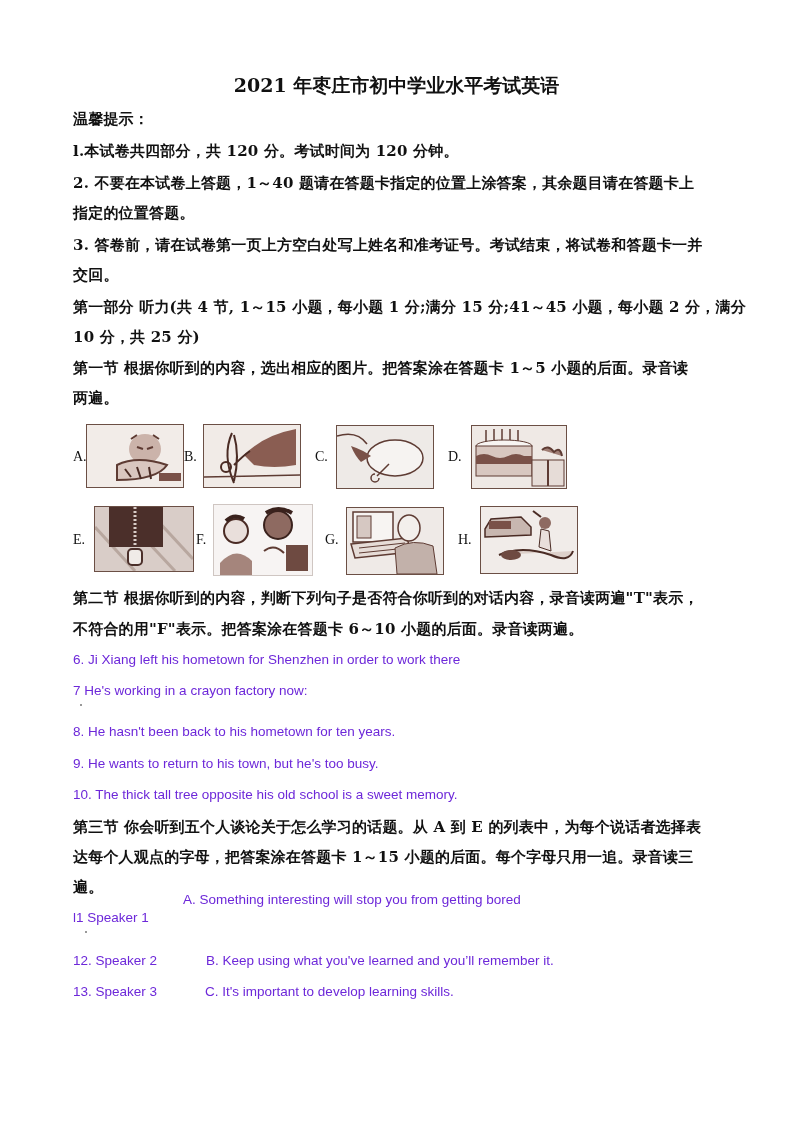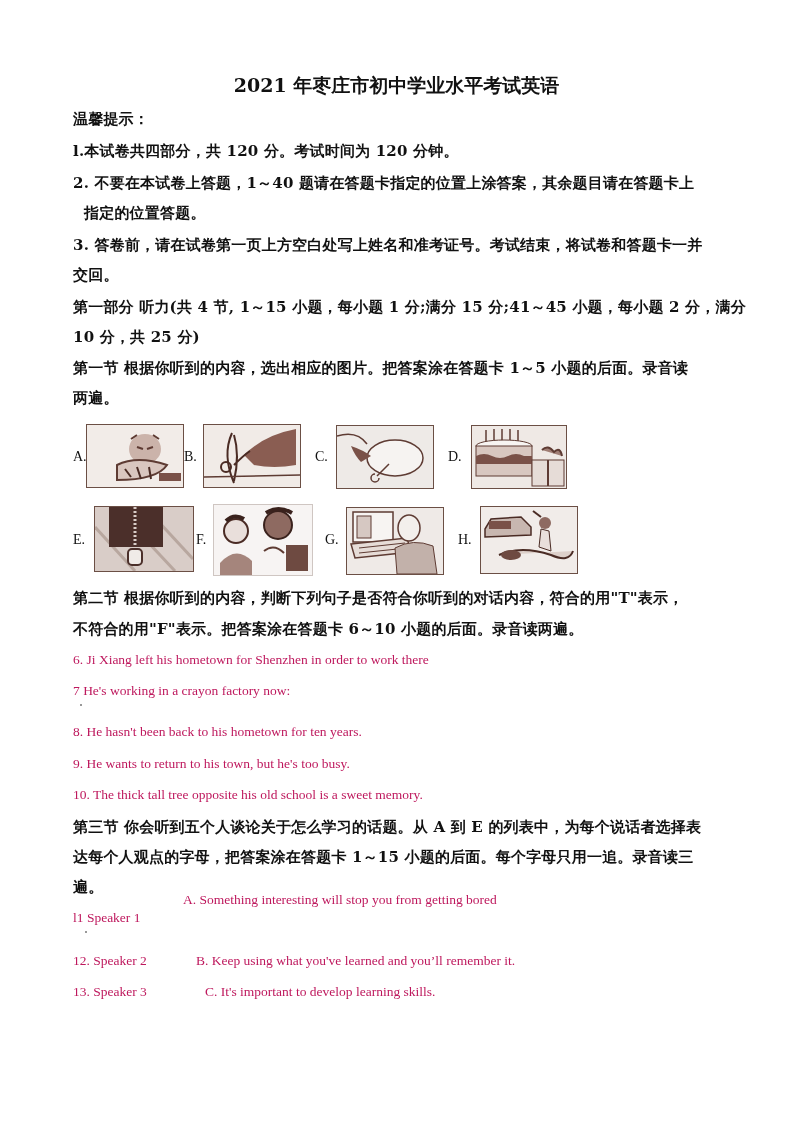--- a/index.html
+++ b/index.html
@@ -1,35 +1,35 @@
 <!DOCTYPE html>
 <html><head>
 <meta charset="utf-8">
 <style>
   html, body { margin: 0; padding: 0; background: #ffffff; }
   body { width: 793px; height: 1122px; position: relative; overflow: hidden; color: #111; }
   .cn { font-family: "DejaVu Serif", serif; font-weight: bold; font-size: 15px; position: absolute; left: 73px; white-space: nowrap; letter-spacing: 0.2px; }
   .title { font-family: "DejaVu Serif", serif; font-weight: bold; font-size: 19px; position: absolute; left: 0; width: 793px; text-align: center; top: 73px; }
-  .en { font-family: Liberation Serif, serif; font-size: 13.5px; position: absolute; white-space: nowrap; color: #be185d; }
+  .en { font-family: Liberation Sans, sans-serif; font-size: 13.5px; position: absolute; white-space: nowrap; color: #6d28d9; }
   .lbl { font-family: "Liberation Serif", serif; font-size: 14px; position: absolute; }
   .pic { position: absolute; border: 1px solid #6b4f45; background: #efe9e4; overflow: hidden; }
   .pic svg { width: 100%; height: 100%; display: block; }
   .dot { position: absolute; width: 2px; height: 2px; background: #777; border-radius: 1px; }
 </style>
 </head>
 <body>
 
 <div>
 
   <div class="title">2021  年枣庄市初中学业水平考试英语</div>
 
   <div class="cn" style="top:110px;">温馨提示：</div>
   <div class="cn" style="top:142px;">l.本试卷共四部分，共  120  分。考试时间为  120 分钟。</div>
   <div class="cn" style="top:174px;">2.  不要在本试卷上答题，1～40  题请在答题卡指定的位置上涂答案，其余题目请在答题卡上</div>
-  <div class="cn" style="top:204px;margin-left:11px;">指定的位置答题。</div>
+  <div class="cn" style="top:204px;">指定的位置答题。</div>
   <div class="cn" style="top:236px;">3.  答卷前，请在试卷第一页上方空白处写上姓名和准考证号。考试结束，将试卷和答题卡一并</div>
   <div class="cn" style="top:266px;">交回。</div>
 
   <div class="cn" style="top:298px;">第一部分  听力(共 4 节, 1～15  小题，每小题 1 分;满分 15 分;41～45  小题，每小题 2 分，满分</div>
   <div class="cn" style="top:328px;">10  分，共  25  分)</div>
 
   <div class="cn" style="top:359px;">第一节  根据你听到的内容，选出相应的图片。把答案涂在答题卡 1～5  小题的后面。录音读</div>
   <div class="cn" style="top:389px;">两遍。</div>
 
   <div class="lbl" style="left:73px; top:449px;">A.</div>
@@ -131,35 +131,35 @@
         <path d="M4 22 L10 12 L40 10 L50 20 L50 28 L4 30 Z" fill="#c8b7b0" stroke="#4a2b24" stroke-width="1.5"></path>
         <rect x="8" y="14" width="22" height="8" fill="#7a5148"></rect>
         <circle cx="64" cy="16" r="6" fill="#8e6a61"></circle>
         <path d="M60 22 L58 40 L70 44 L68 24 Z" fill="#e9dfdb" stroke="#4a2b24"></path>
         <path d="M18 48 Q40 38 70 48 Q88 56 92 44" stroke="#4a2b24" stroke-width="2" fill="#ddd0ca"></path>
         <ellipse cx="30" cy="48" rx="10" ry="5" fill="#6e4a41"></ellipse>
         <path d="M60 10 L52 4" stroke="#4a2b24" stroke-width="2"></path>
       </svg>
   </div>
 
-  <div class="cn" style="top:589px;">第二节  根据你听到的内容，判断下列句子是否符合你听到的对话内容，符合的用"T"表示，</div>
+  <div class="cn" style="top:589px;">第二节  根据你听到的内容，判断下列句子是否符合你听到的对话内容，录音读两遍"T"表示，</div>
   <div class="cn" style="top:620px;">不符合的用"F"表示。把答案涂在答题卡  6～10  小题的后面。录音读两遍。</div>
 
   <div class="en" style="left:73px; top:652px;">6. Ji Xiang left his hometown for Shenzhen in order to work there</div>
   <div class="en" style="left:73px; top:683px;">7   He's working in a crayon factory now:</div>
   <div class="dot" style="left:80px; top:704px;"></div>
   <div class="en" style="left:73px; top:724px;">8. He hasn't been back to his hometown for ten years.</div>
   <div class="en" style="left:73px; top:756px;">9. He wants to return to his town, but he's too busy.</div>
   <div class="en" style="left:73px; top:787px;">10. The thick tall tree opposite his old school is a sweet memory.</div>
 
   <div class="cn" style="top:818px;">第三节  你会听到五个人谈论关于怎么学习的话题。从 A 到 E 的列表中，为每个说话者选择表</div>
   <div class="cn" style="top:848px;">达每个人观点的字母，把答案涂在答题卡  1～15  小题的后面。每个字母只用一追。录音读三</div>
   <div class="cn" style="top:878px;">遍。</div>
 
   <div class="en" style="left:73px; top:910px;">l1   Speaker 1</div>
   <div class="en" style="left:183px; top:892px;">A. Something interesting will stop you from getting bored</div>
   <div class="dot" style="left:85px; top:931px;"></div>
   <div class="en" style="left:73px; top:953px;text-align:right;">12. Speaker 2</div>
-  <div class="en" style="left:196px; top:953px;">B. Keep using what you've learned and you’ll remember it.</div>
+  <div class="en" style="left:206px; top:953px;">B. Keep using what you've learned and you’ll remember it.</div>
   <div class="en" style="left:73px; top:984px;">13. Speaker 3</div>
   <div class="en" style="left:205px; top:984px;">C. It's important to develop learning skills.</div>
 
 </div>
 
 </body></html>

